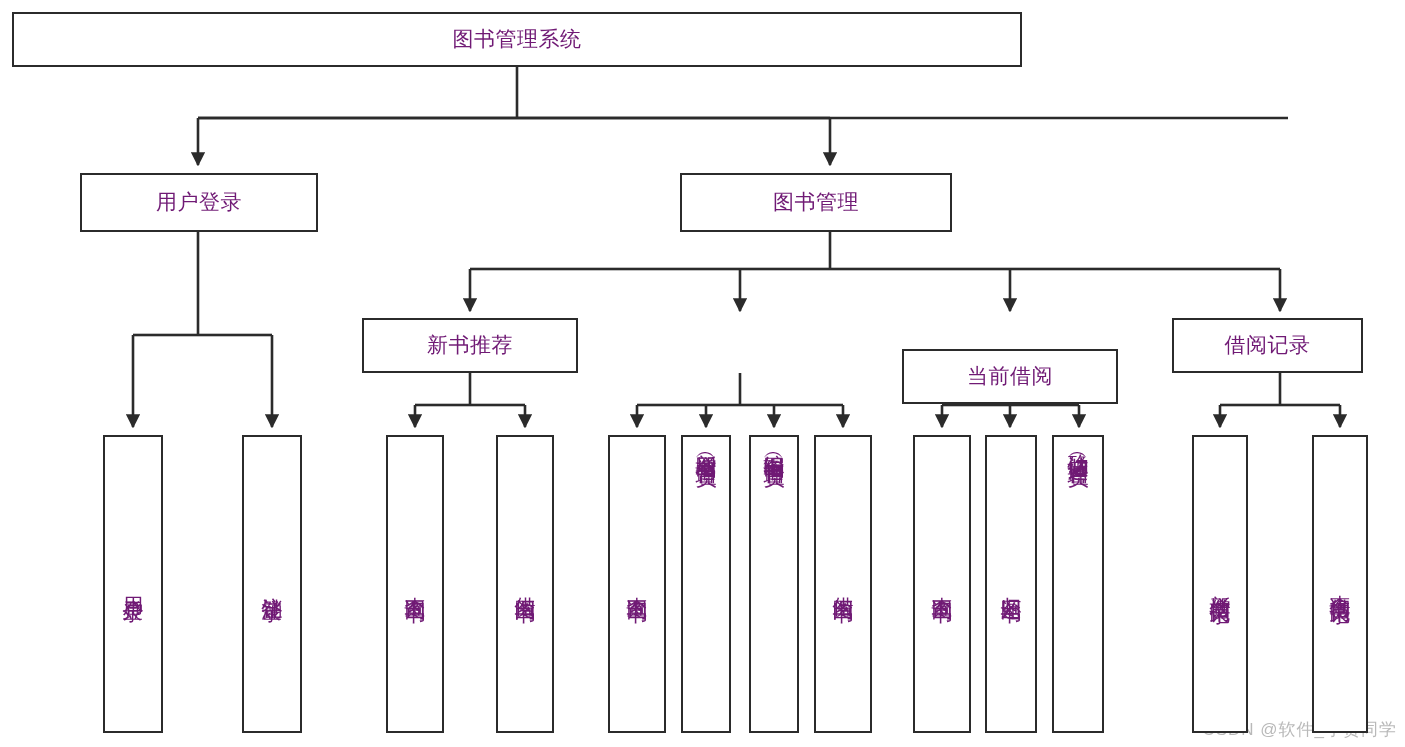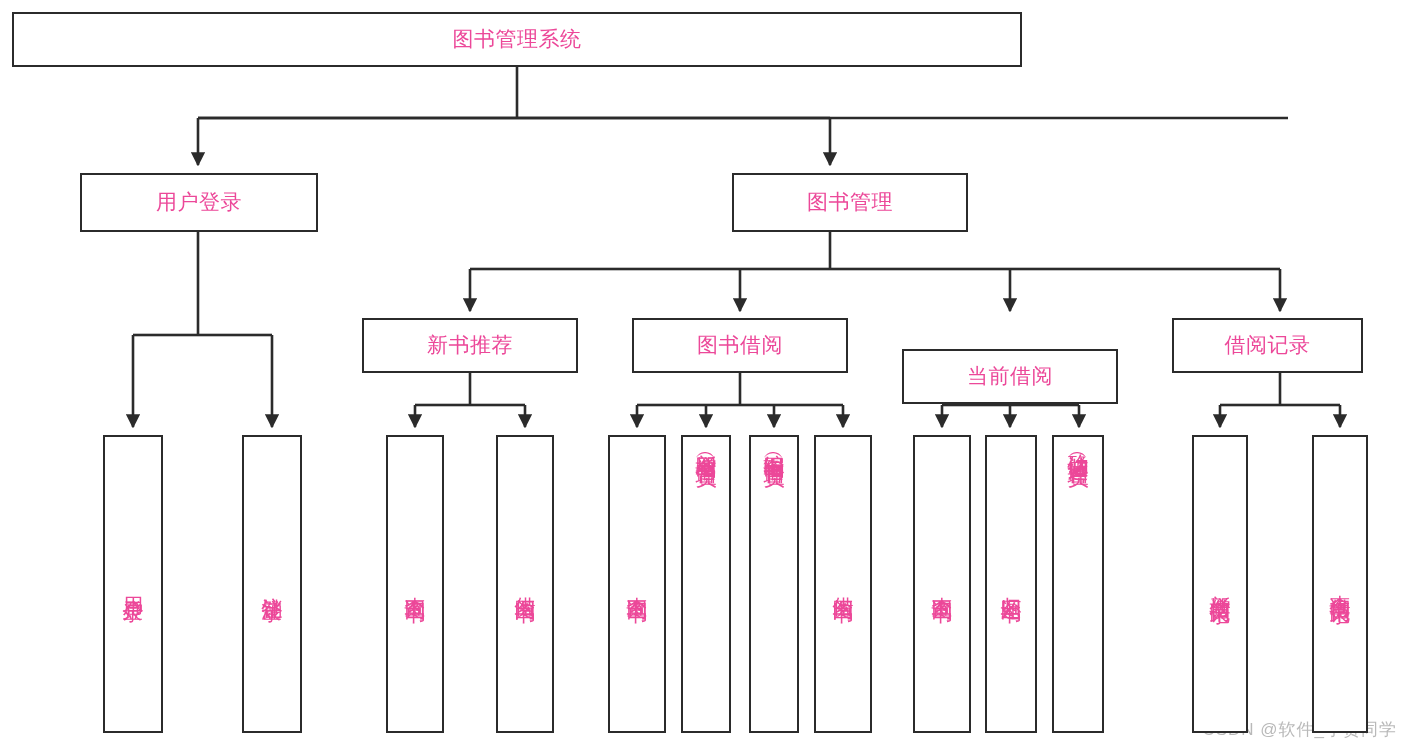--- a/index.html
+++ b/index.html
@@ -24,21 +24,21 @@
     top: 0;
     width: 1405px;
     height: 747px;
     pointer-events: none;
   }
   .node {
     position: absolute;
     box-sizing: border-box;
     border: 2.5px solid #2b2b2b;
     background: #ffffff;
-    color: #ec4899;
+    color: #701a75;
     display: flex;
     align-items: center;
     justify-content: center;
     z-index: 2;
   }
   .node .label {
     font-size: 21px;
     line-height: 1.15;
     letter-spacing: 0.5px;
     white-space: nowrap;
@@ -128,29 +128,26 @@
     </g>
   </svg>
 
   <div class="node" style="left:12px; top:12px; width:1010px; height:55px;">
     <span class="label">图书管理系统</span>
   </div>
 
   <div class="node" style="left:80px; top:173px; width:238px; height:59px;">
     <span class="label">用户登录</span>
   </div>
-  <div class="node" style="left:732px; top:173px; width:236px; height:59px;">
+  <div class="node" style="left:680px; top:173px; width:272px; height:59px;">
     <span class="label">图书管理</span>
   </div>
 
   <div class="node" style="left:362px; top:318px; width:216px; height:55px;">
     <span class="label">新书推荐</span>
-  </div>
-  <div class="node" style="left:632px; top:318px; width:216px; height:55px;">
-    <span class="label">图书借阅</span>
   </div>
   <div class="node" style="left:902px; top:318px; width:216px; height:55px;margin-top:31px;">
     <span class="label">当前借阅</span>
   </div>
   <div class="node" style="left:1172px; top:318px; width:191px; height:55px;">
     <span class="label">借阅记录</span>
   </div>
 
   <div class="node leaf centered" style="left:103px; top:435px; width:60px; height:298px;">
     <span class="label">用户登录</span>

